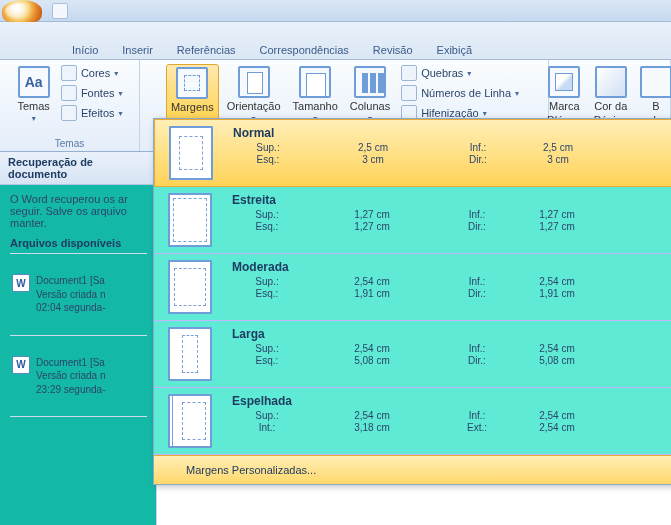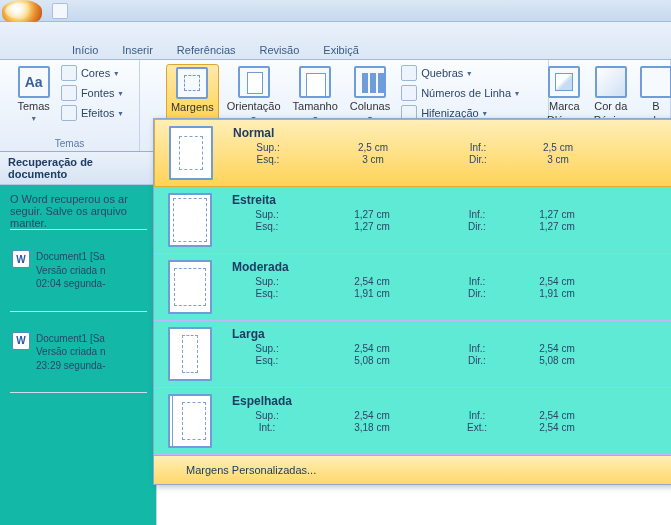--- a/index.html
+++ b/index.html
@@ -75,20 +75,21 @@
   <div class="office-btn"></div>
   <div class="qat">
     <div class="qat-icon"></div>
   </div>
 </div>
 
 <div class="tabs">
   <div class="tab">Início</div>
   <div class="tab">Inserir</div>
   <div class="tab">Referências</div>
+  <div class="tab">Correspondências</div>
   <div class="tab">Revisão</div>
   <div class="tab">Exibiçã</div>
 </div>
 
 <div class="ribbon">
 
   <div class="group" style="width:140px">
     <div class="group-row">
       <div class="big-btn">
         <div class="big-icon temas-icon"></div>
@@ -181,20 +182,21 @@
   </div>
 </div>
 
 <div class="lower">
   <div class="rec-pane">
     <div class="recovery-head">Recuperação de documento</div>
     <div class="recovery-body">
       <div>O Word recuperou os ar</div>
       <div>seguir. Salve os arquivo</div>
       <div>manter.</div>
+      <div class="rec-title">Arquivos disponíveis</div>
 
       <div class="file-item">
         <div class="doc-icon"></div>
         <div class="file-lines">
           <div>Document1  [Sa</div>
           <div>Versão criada n</div>
           <div>02:04 segunda-</div>
         </div>
       </div>
       <div class="file-item">

